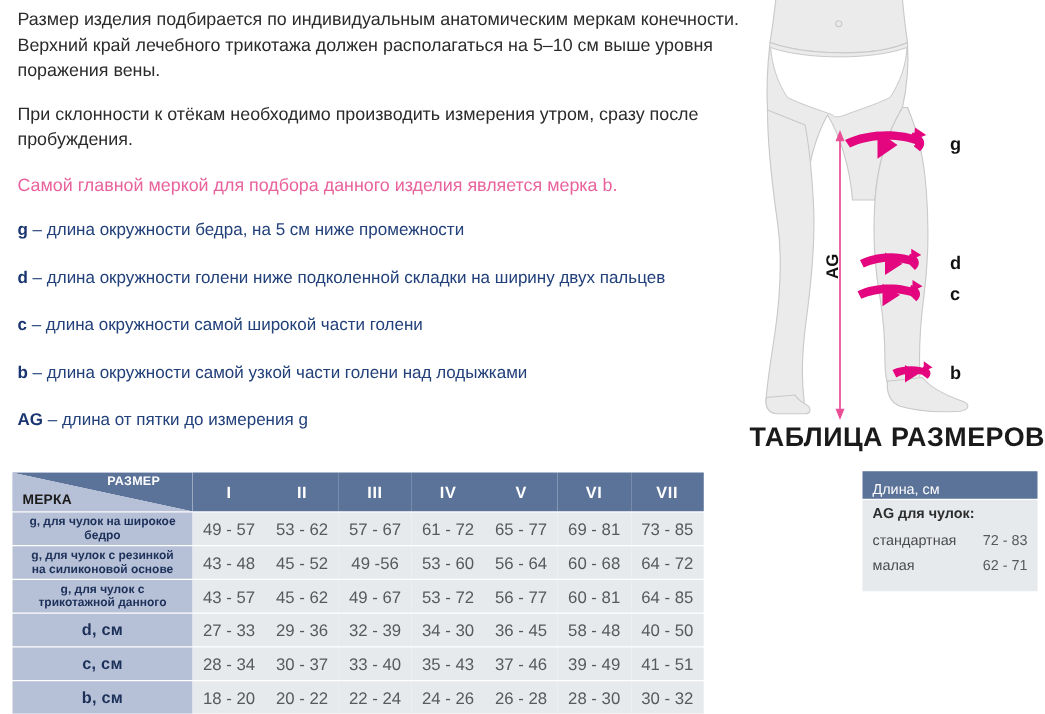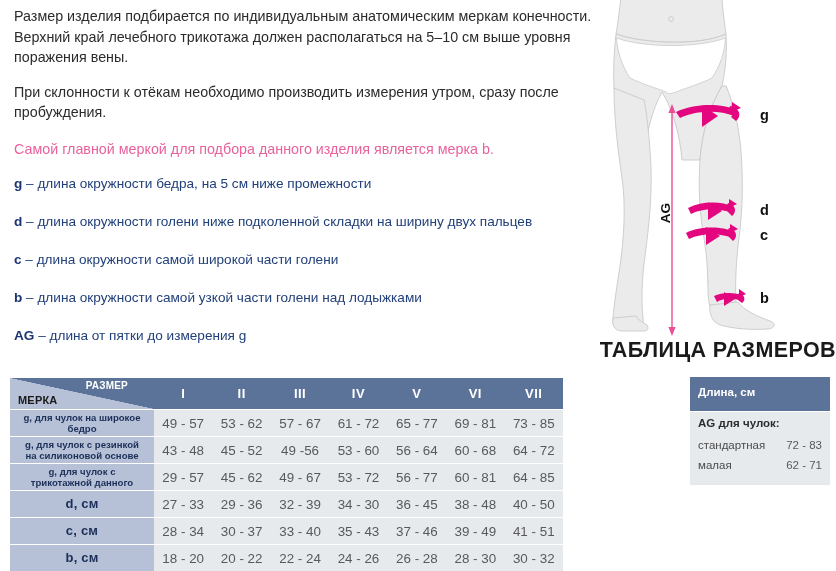--- a/index.html
+++ b/index.html
@@ -159,22 +159,22 @@
   .side-panel {
     position: absolute;
     left: 690px;
     top: 377px;
     width: 140px;
   }
   .side-head {
     background: #5b7299;
     color: #ffffff;
     font-size: 11.5px;
-    font-weight: bold;
-    height: 34px;
+    font-weight: normal;
+    height: 22px;
     line-height: 31px;
     padding-left: 8px;
     box-sizing: border-box;
   }
   .side-body {
     background: #e7eaed;
     height: 73px;
     margin-top: 1px;
     padding: 5px 8px 0 8px;
     box-sizing: border-box;
@@ -364,36 +364,36 @@
       <td class="val">53 - 60</td>
       <td class="val">56 - 64</td>
       <td class="val">60 - 68</td>
       <td class="val">64 - 72</td>
     </tr>
     <tr>
       <td class="rowlabel">
         <span class="ln">g, для чулок с</span>
         <span class="ln">трикотажной данного</span>
       </td>
-      <td class="val">29 - 57</td>
+      <td class="val">43 - 57</td>
       <td class="val">45 - 62</td>
       <td class="val">49 - 67</td>
       <td class="val">53 - 72</td>
       <td class="val">56 - 77</td>
       <td class="val">60 - 81</td>
       <td class="val">64 - 85</td>
     </tr>
     <tr>
       <td class="rowlabel big">d, см</td>
       <td class="val">27 - 33</td>
       <td class="val">29 - 36</td>
       <td class="val">32 - 39</td>
       <td class="val">34 - 30</td>
       <td class="val">36 - 45</td>
-      <td class="val">38 - 48</td>
+      <td class="val">58 - 48</td>
       <td class="val">40 - 50</td>
     </tr>
     <tr>
       <td class="rowlabel big">c, см</td>
       <td class="val">28 - 34</td>
       <td class="val">30 - 37</td>
       <td class="val">33 - 40</td>
       <td class="val">35 - 43</td>
       <td class="val">37 - 46</td>
       <td class="val">39 - 49</td>

